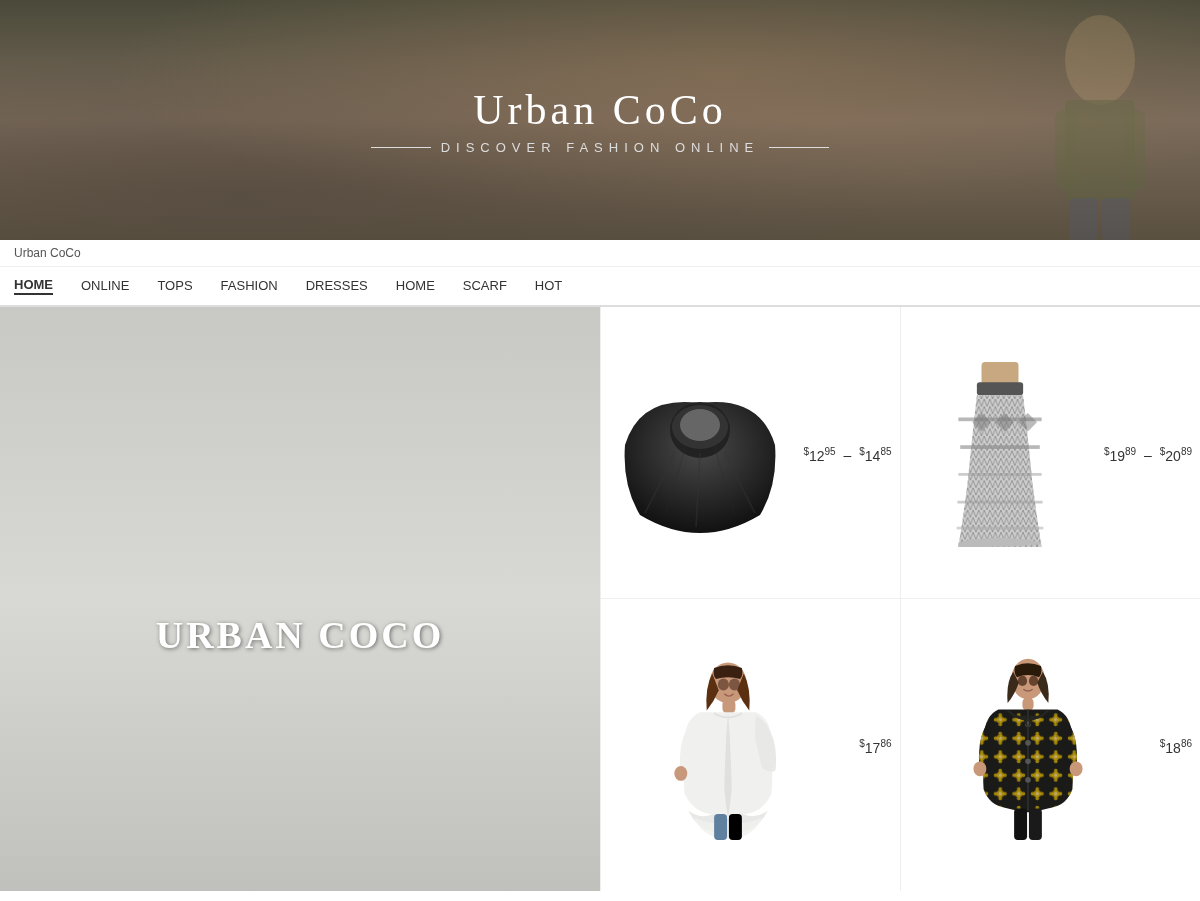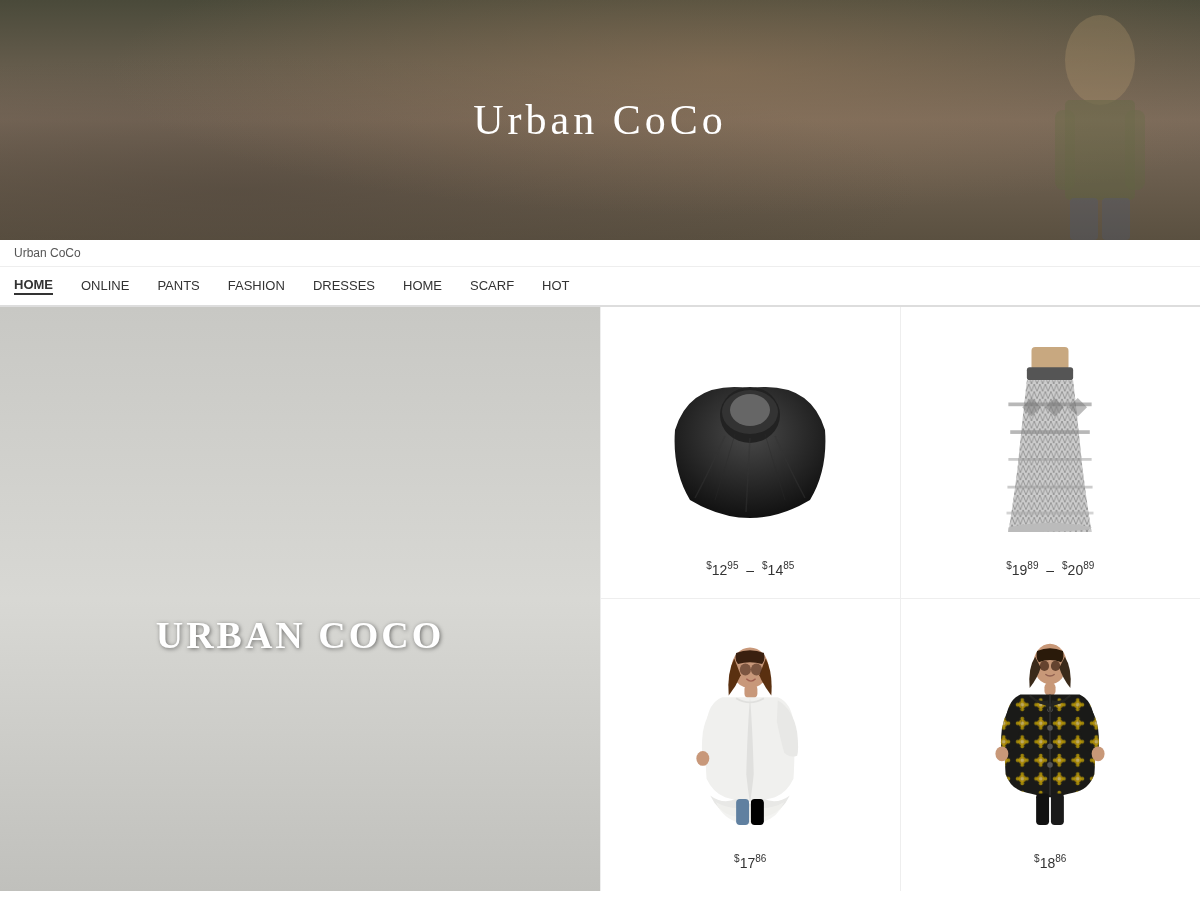--- a/index.html
+++ b/index.html
@@ -151,21 +151,21 @@
 
     
     .product-grid {
       display: grid;
       grid-template-columns: 1fr 1fr;
       grid-template-rows: 1fr 1fr;
       border-left: 1px solid #eee;
     }
     .product-cell {
       display: flex;
-      flex-direction: column;
+      flex-direction: row;
       align-items: center;
       justify-content: flex-end;
       padding: 24px 8px 20px;
       border-bottom: 1px solid #eee;
       border-right: 1px solid #eee;
       gap: 12px;
       cursor: pointer;
     }
     .product-cell:nth-child(2n) { border-right: none; }
     .product-cell:nth-child(n+3) { border-bottom: none; }
@@ -232,29 +232,30 @@
     <rect x="155" y="110" width="20" height="80" rx="8" fill="#5a6a3a" opacity="0.6"></rect>
     <rect x="225" y="110" width="20" height="80" rx="8" fill="#5a6a3a" opacity="0.6"></rect>
 
     <rect x="170" y="198" width="28" height="42" rx="4" fill="#4a5a7a" opacity="0.7"></rect>
     <rect x="202" y="198" width="28" height="42" rx="4" fill="#4a5a7a" opacity="0.7"></rect>
   </svg>
   <div class="hero-content">
     <div class="logo-block">
       <span class="brand-name">Urban CoCo</span>
     </div>
+    <div class="tagline">DISCOVER FASHION ONLINE</div>
   </div>
 </header>
 
 <div class="breadcrumb-bar">Urban CoCo</div>
 
 <nav>
   <a class="nav-item active">HOME</a>
   <a class="nav-item">ONLINE</a>
-  <a class="nav-item">PANTS</a>
+  <a class="nav-item">TOPS</a>
   <a class="nav-item">FASHION</a>
   <a class="nav-item">DRESSES</a>
   <a class="nav-item">HOME</a>
   <a class="nav-item">SCARF</a>
   <a class="nav-item">HOT</a>
 </nav>
 
 <div class="main-grid">
 
   <div class="hero-product">

